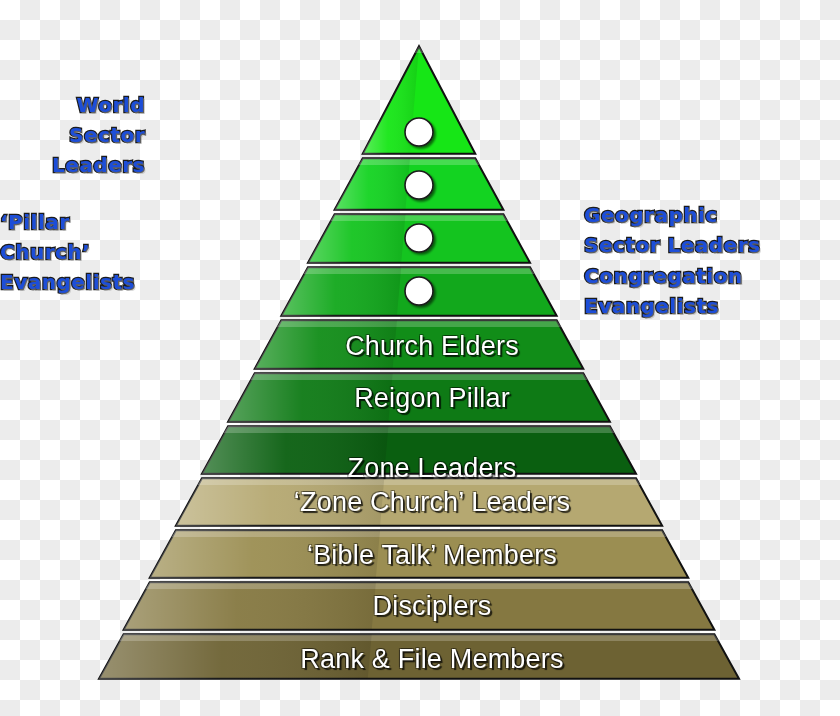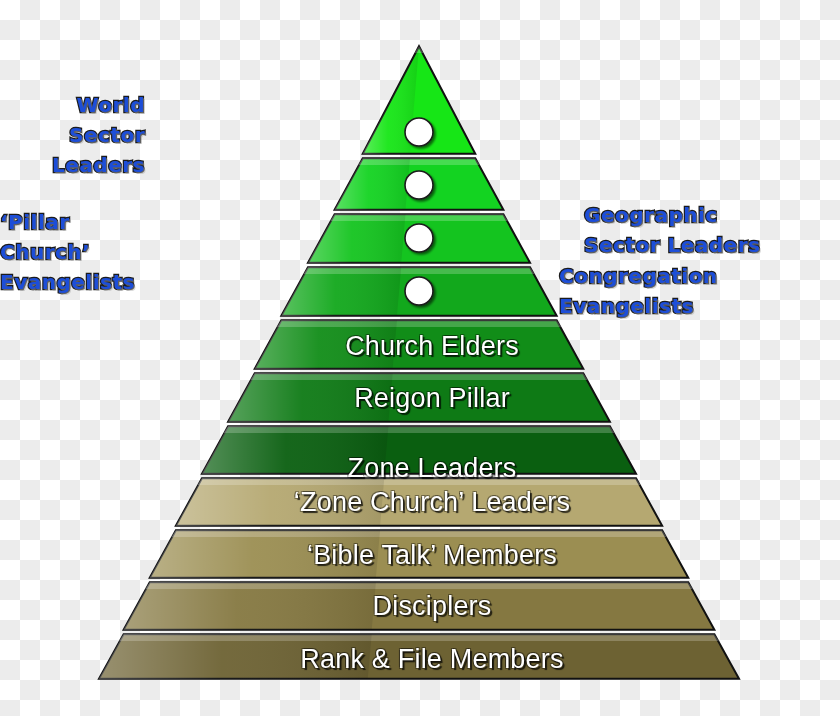--- a/index.html
+++ b/index.html
@@ -153,21 +153,21 @@
   </svg>
 
   <div id="labels">
       <div class="callout-label left" style="top: 90px; left: 0px; width: 145px; padding-right: 0px;">World
 Sector
 Leaders</div>
       <div class="callout-label right" style="top: 160px; left: 584px; width: 256px; margin-top: 40px;">Geographic
 Sector Leaders</div>
       <div class="callout-label left" style="top: 207px; left: 0px; width: 56px; padding-right: 0px;">‘Pillar Church’
 Evangelists</div>
-      <div class="callout-label right" style="top: 261px; left: 559px; width: 256px;">Congregation
+      <div class="callout-label right" style="top: 261px; left: 584px; width: 256px;">Congregation
 Evangelists</div>
     </div>
   <div id="bandtexts">
       <div class="band-text" style="top: 331px;">Church Elders</div>
       <div class="band-text" style="top: 383px;">Reigon Pillar</div>
       <div class="band-text" style="top: 436px; margin-top: 17px;">Zone Leaders</div>
       <div class="band-text" style="top: 487px;">‘Zone Church’ Leaders</div>
       <div class="band-text" style="top: 540px;">‘Bible Talk’ Members</div>
       <div class="band-text" style="top: 591px;">Disciplers</div>
       <div class="band-text" style="top: 644px;">Rank &amp; File Members</div>

